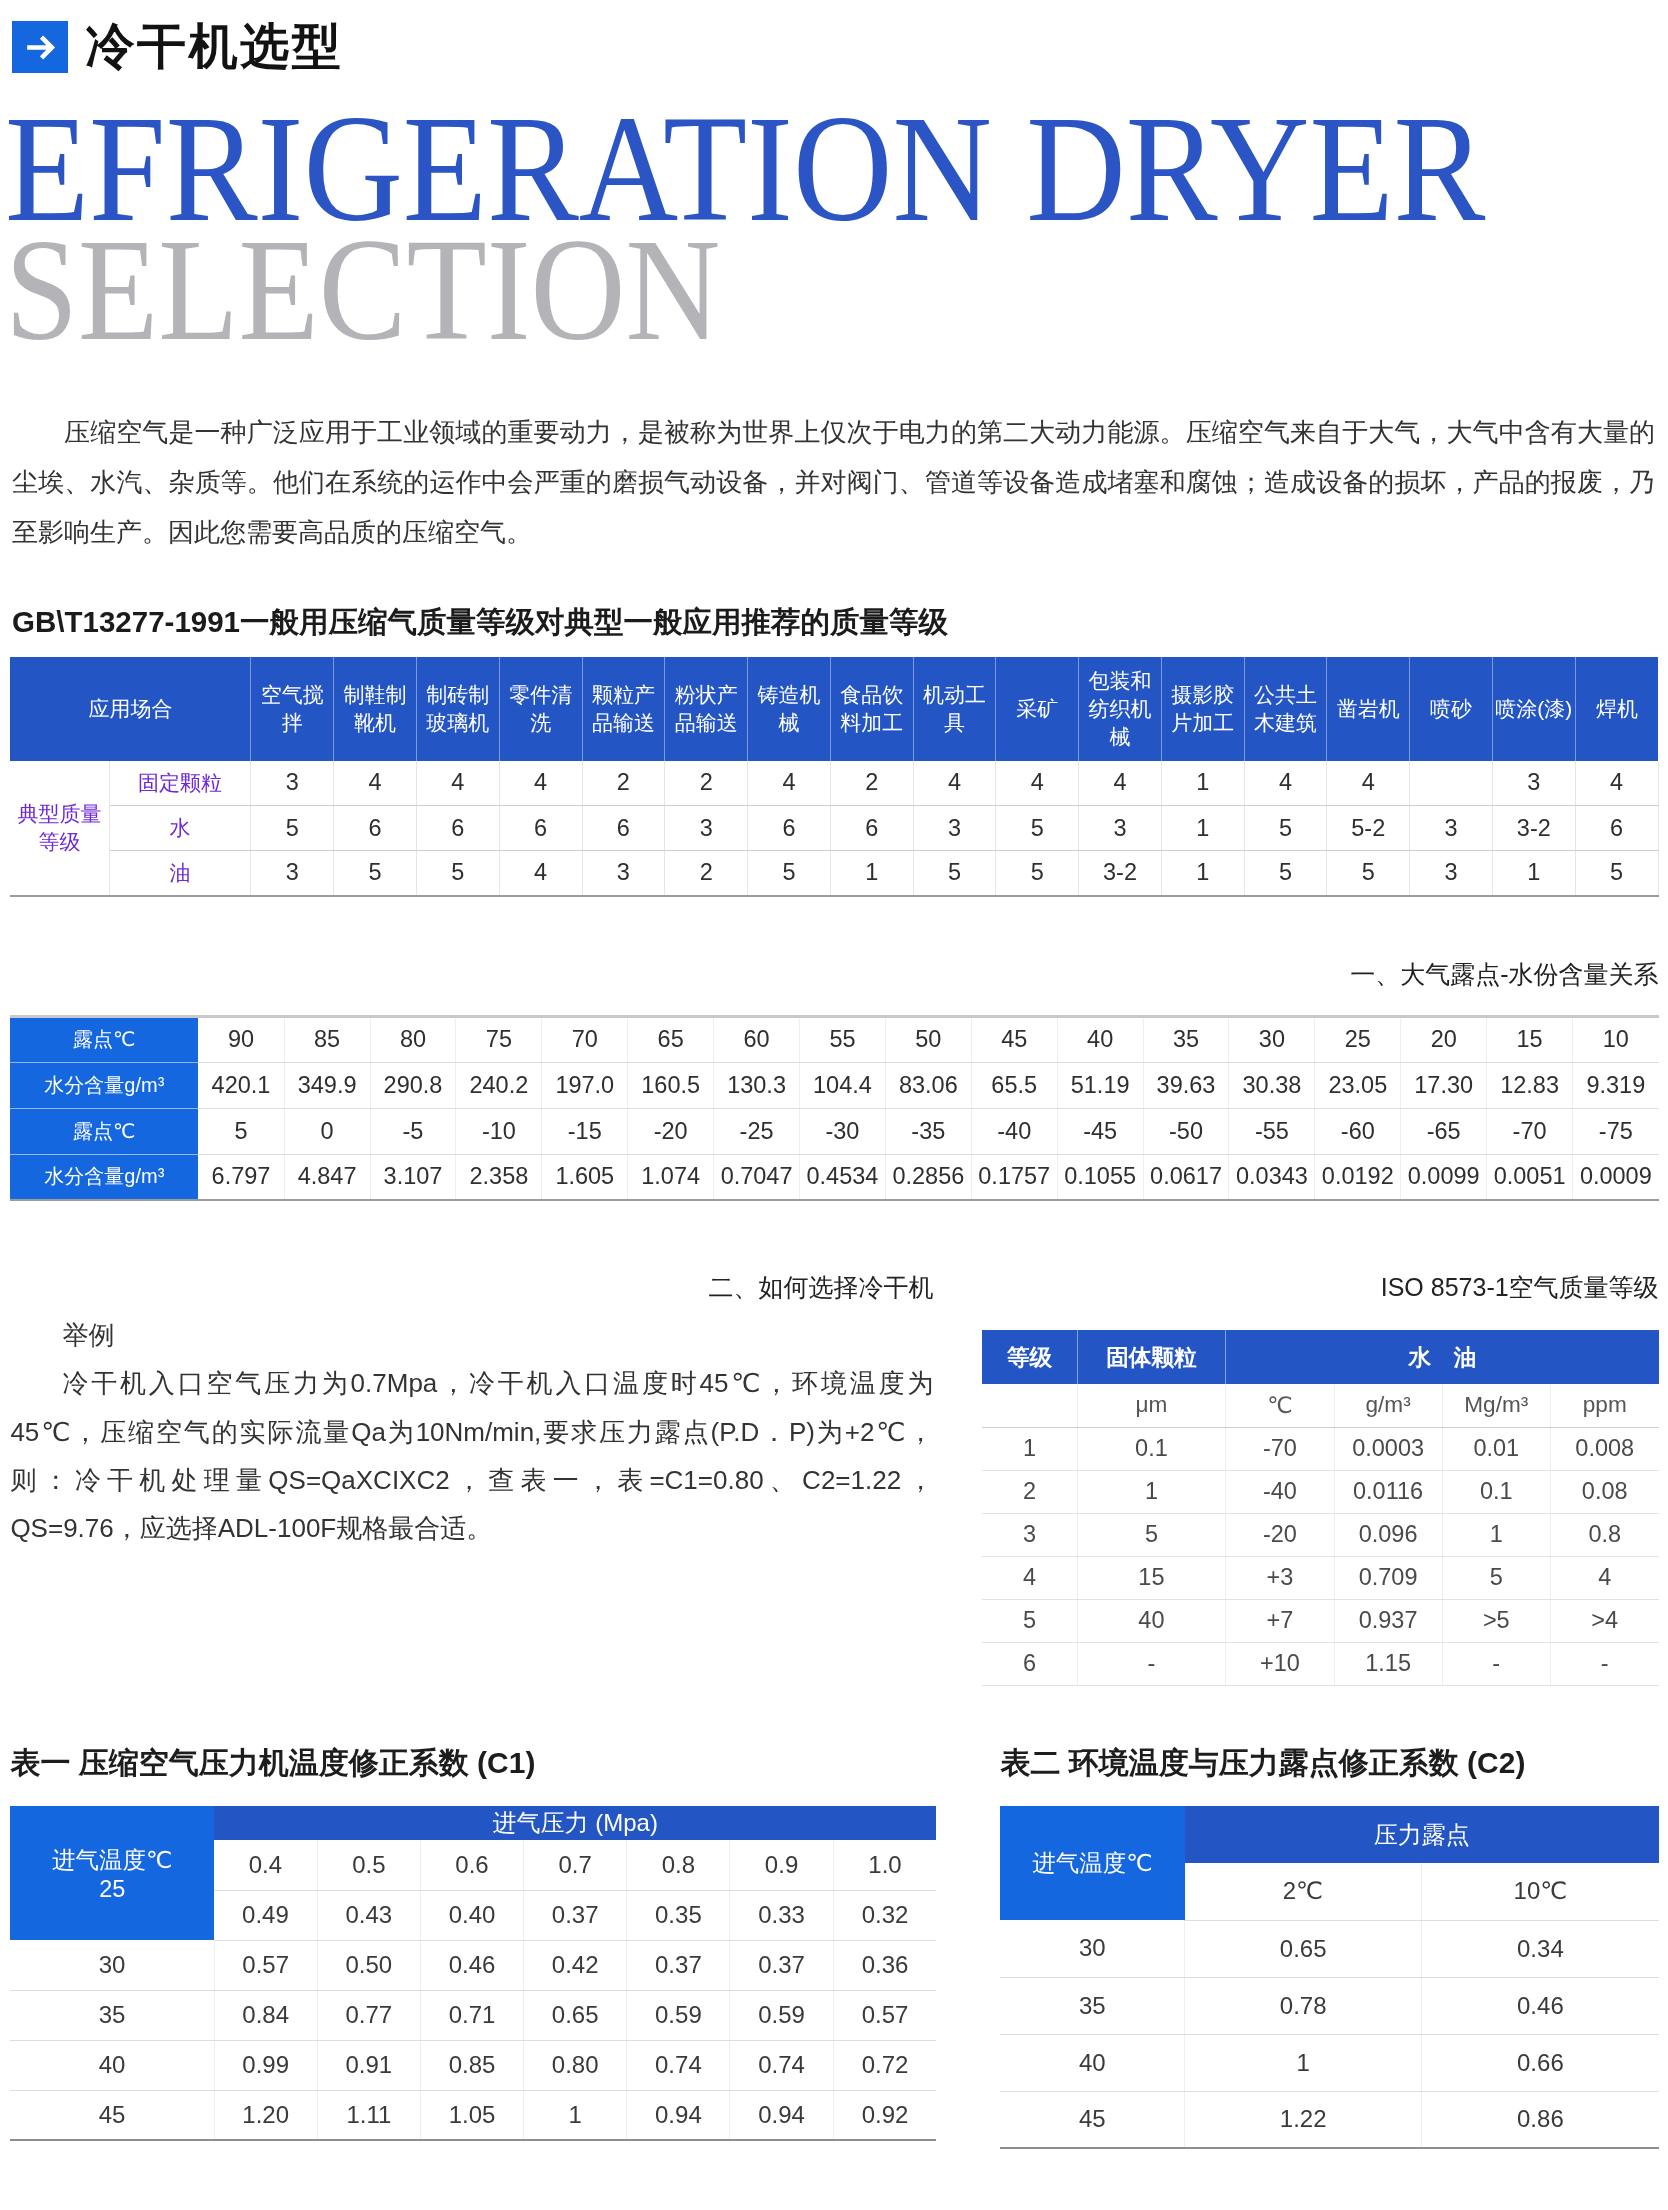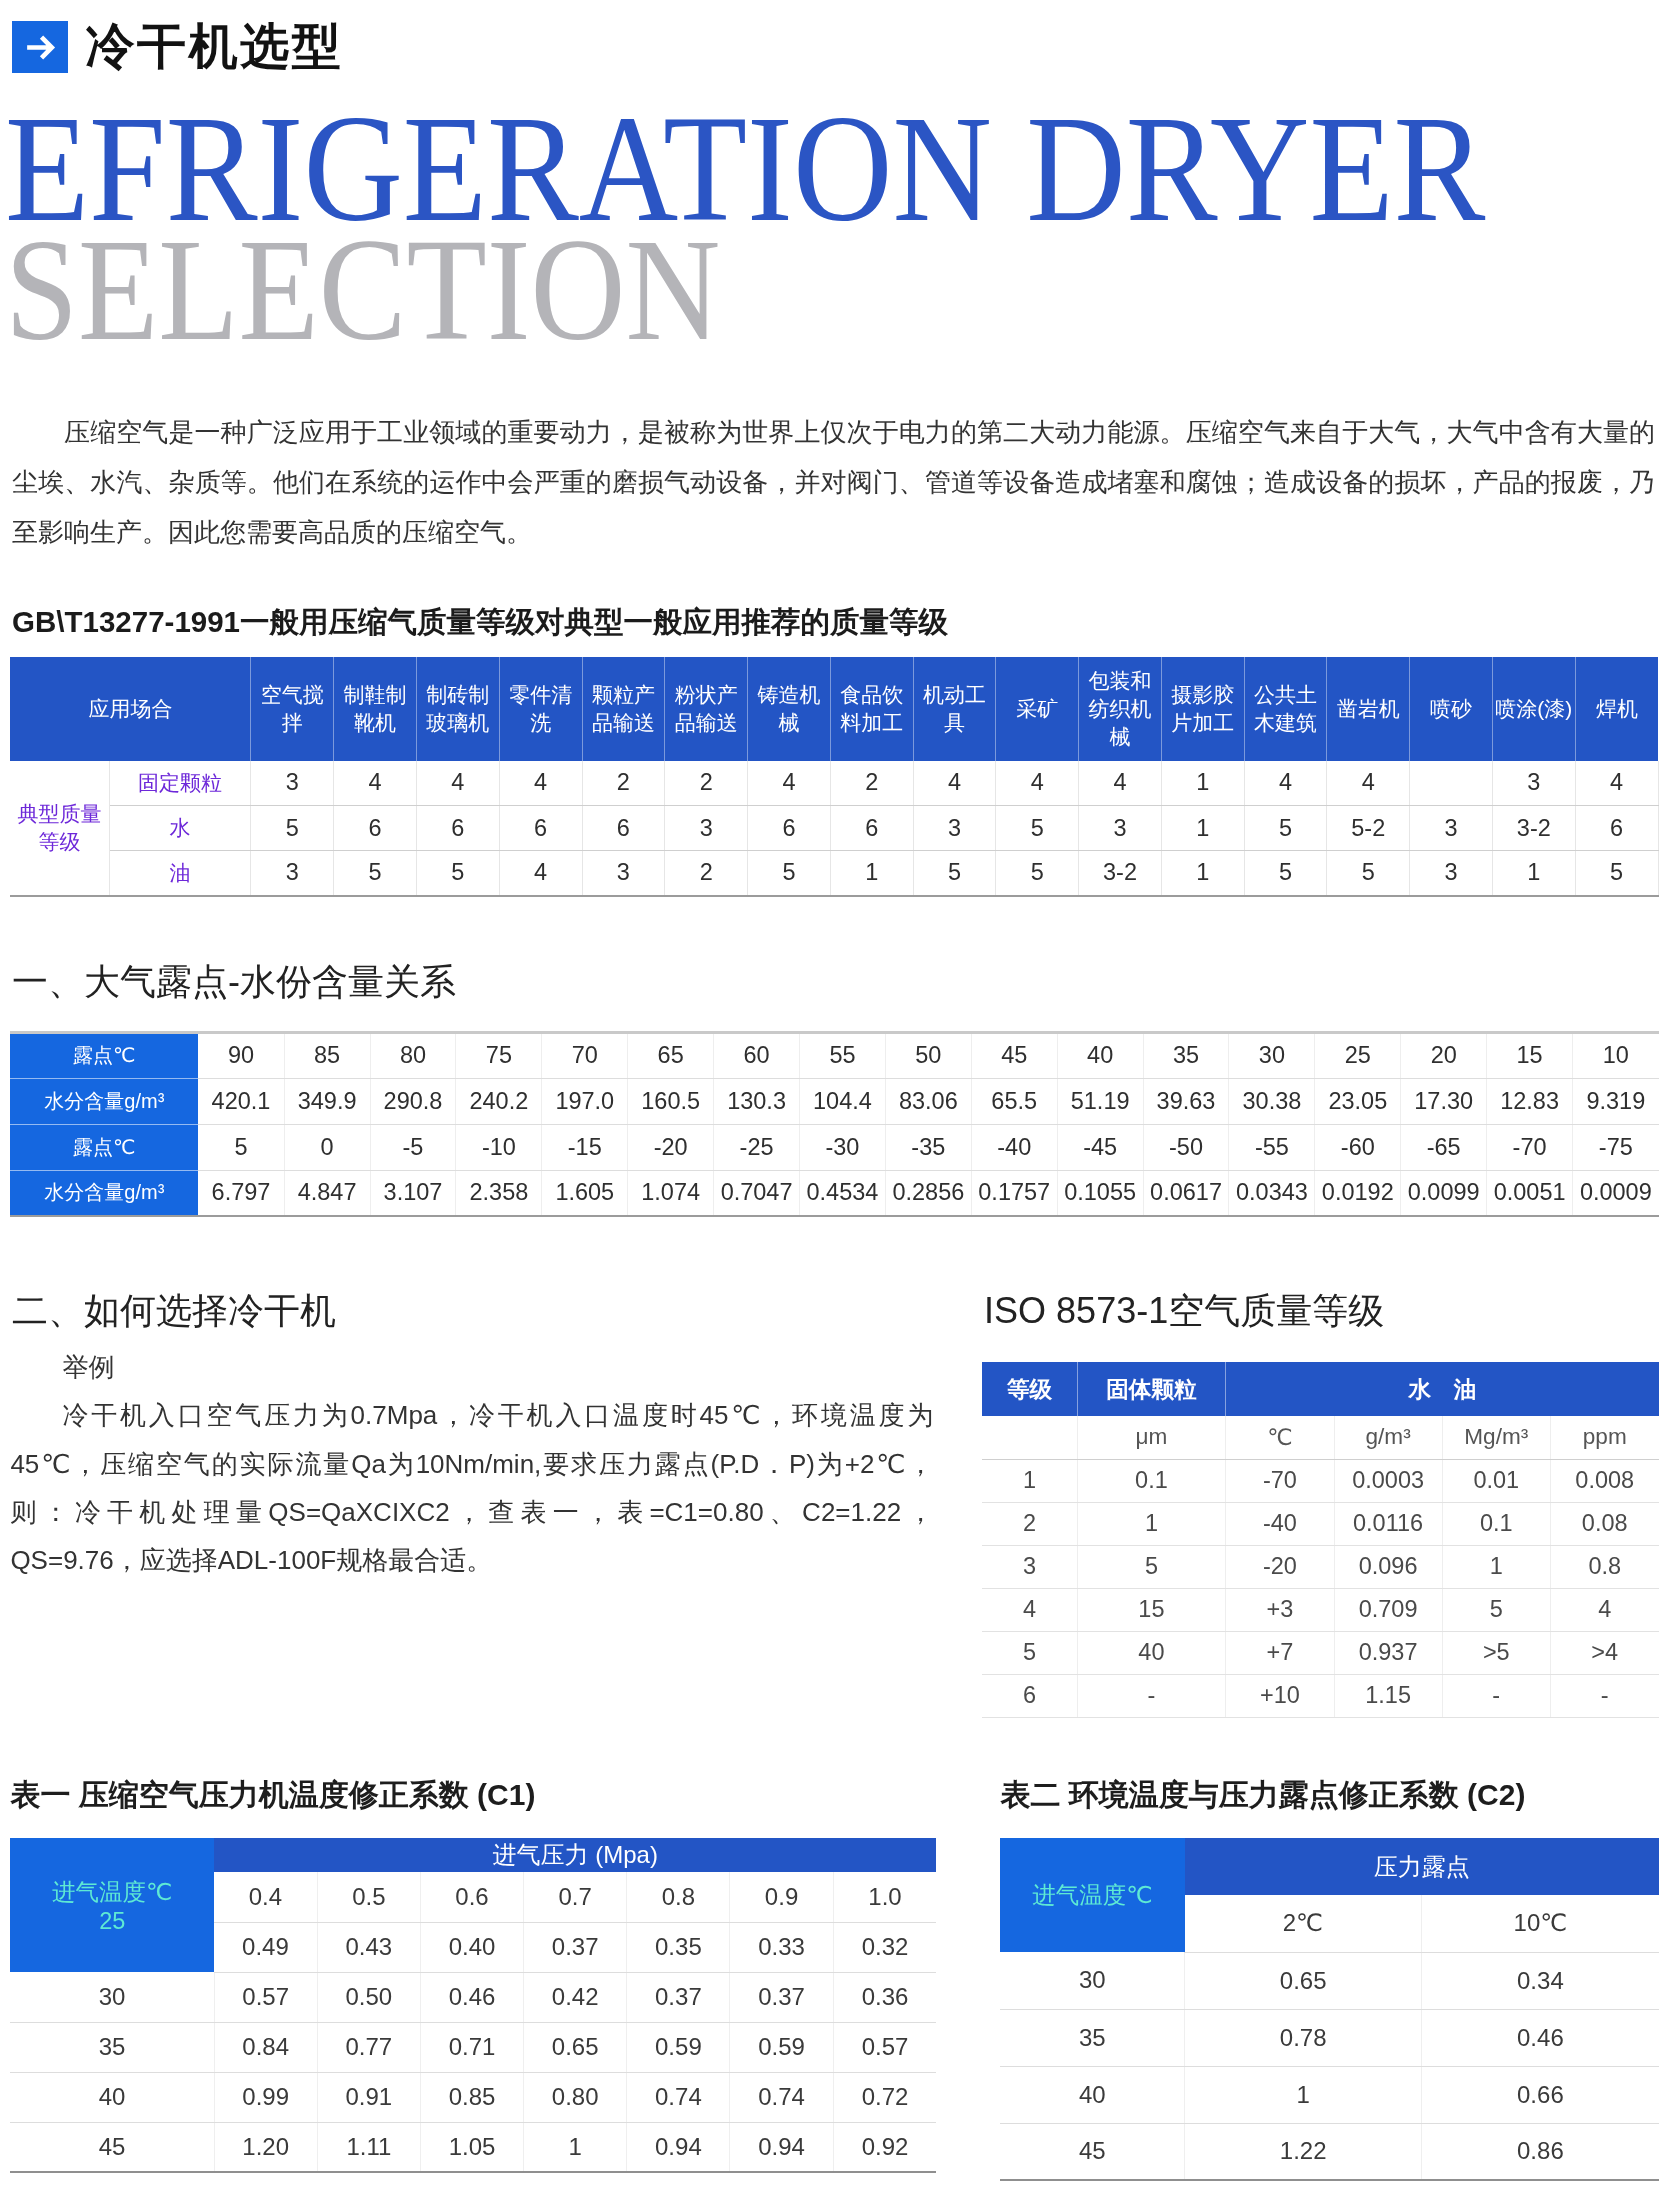--- a/index.html
+++ b/index.html
@@ -42,21 +42,21 @@
   .gb thead tr{height:104px;}
   .gb thead th{background:var(--accent-blue-dark);color:#fff;font-weight:500;font-size:21px;
                padding:5.2px 1.7px;border-right:0.9px solid rgba(255,255,255,.4);text-align:center;}
   .gb thead th:last-child{border-right:none;}
   .gb tbody tr{height:45px;}
   .gb tbody th,.gb tbody td{border-bottom:0.9px solid #cfcfcf;border-right:0.9px solid #e6e6e6;
                font-size:23.5px;font-weight:400;text-align:center;padding:5.2px 1.7px;color:#2f2f2f;}
   .gb tbody th{font-size:21px;color:#6d28d9;}
 
   
-  .sec-title{margin:61px 0 0 1.7px;font-size:36px;font-weight:500;color:#222;}
+  .sec-title{margin:61px 0 0 1.7px;font-size:25px;font-weight:500;color:#222;text-align:right;}
   table.dew{width:100%;margin-top:24px;table-layout:fixed;border-top:3.5px solid #c9c9c9;
             border-bottom:2.6px solid var(--border-heavy);}
   .dew tr{height:46px;}
   .dew th{background:var(--accent-blue-bright);color:#fff;font-size:20px;font-weight:500;
           border-bottom:0.9px solid rgba(255,255,255,.55);text-align:center;padding:5.2px 3.5px;}
   .dew td{font-size:23.5px;text-align:center;border-bottom:0.9px solid #ddd;border-right:0.9px solid #eee;
           padding:5.2px 1.7px;color:#2f2f2f;}
   .dew td:last-child{border-right:none;}
 
   
@@ -77,21 +77,21 @@
           border-right:0.9px solid #eee;height:43px;}
   .iso td:last-child{border-right:none;}
   .iso tr.units td{color:#555;border-bottom:0.9px solid #cfcfcf;font-size:22.6px;}
 
   
   .bottom{display:flex;margin-top:57px;gap:64px;align-items:flex-start;}
   .bot-left{width:926px;flex:none;}
   .bot-right{flex:1;}
   .tbl-title{font-size:30px;font-weight:600;color:#1d1d1d;}
   table.cx{width:100%;margin-top:22.6px;table-layout:fixed;border-bottom:2.6px solid #8f8f8f;}
-  .cx .corner{background:var(--accent-blue-bright);color:#5eead4;font-size:23.5px;font-weight:500;text-align:center;padding:3.5px;}
+  .cx .corner{background:var(--accent-blue-bright);color:#ffffff;font-size:23.5px;font-weight:500;text-align:center;padding:3.5px;}
   .cx .band{background:var(--accent-blue-dark);color:#fff;font-size:24px;font-weight:500;text-align:center;height:32px;}
   .cx td{text-align:center;font-size:24px;color:#3a3a3a;border-bottom:0.9px solid #ddd;
          border-right:0.9px solid #efefef;height:50px;}
   .cx td:last-child{border-right:none;}
   table.c2x tr{height:57px;}
   .corner-line{display:block;}
 </style>
 </head>
 <body>
 

